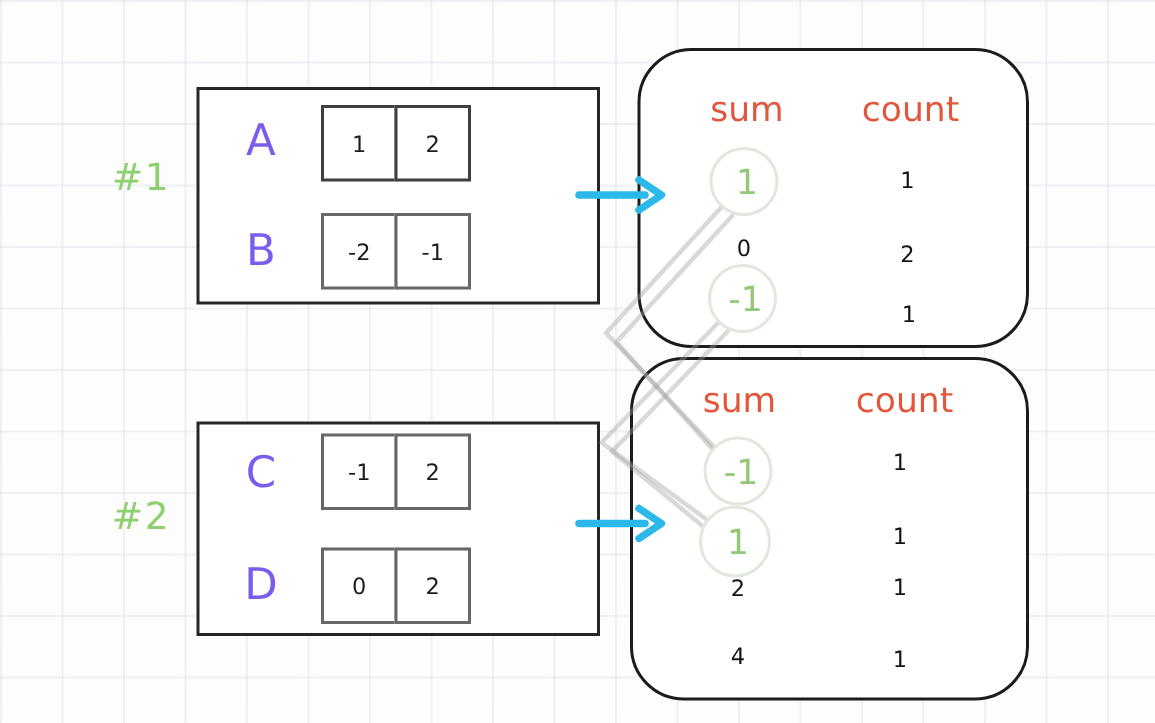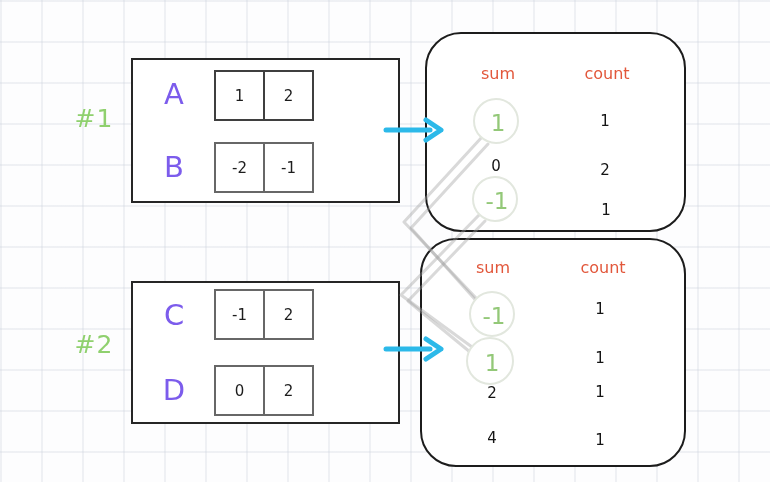--- a/index.html
+++ b/index.html
@@ -36,21 +36,21 @@
   }
   .cell + .cell{margin-left:-2px;}
   .b-dark{border:2px solid #3f3f3f;}
   .b-gray{border:2px solid #676767;}
   .result-box{
     position:absolute;
     border:2px solid #1c1c1c;
     border-radius:36px;
     background:#ffffff;
   }
-  .hdr{font-size:16px;color:#e2573b;}
+  .hdr{font-size:23px;color:#e2573b;}
   .val{font-size:15px;color:#141414;}
   .val.circled{font-size:23px;color:#93c878;z-index:10;}
   .overlay{
     position:absolute;left:0;top:0;
     pointer-events:none;
   }
 </style>
 </head>
 <body>
 

